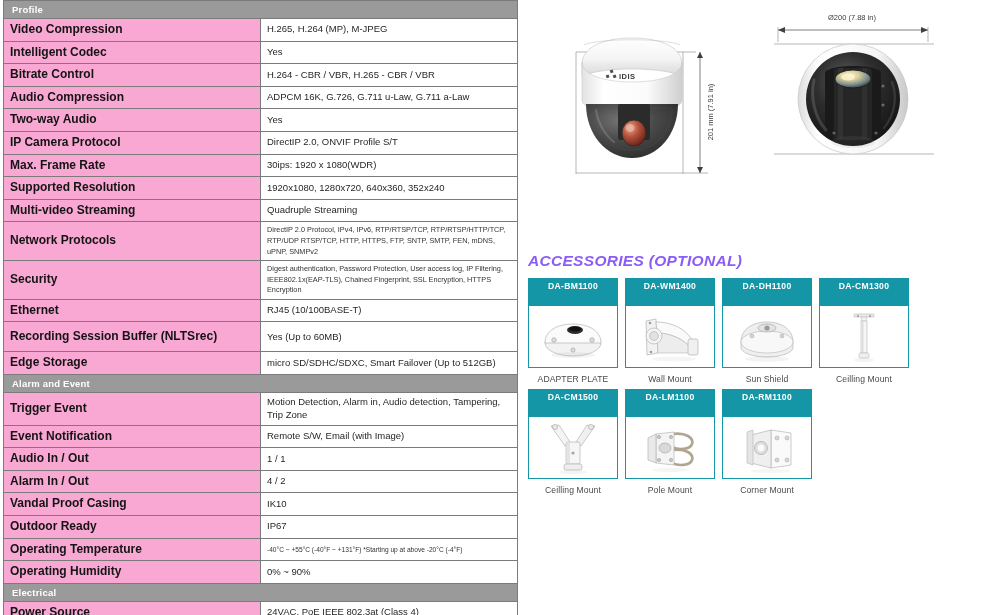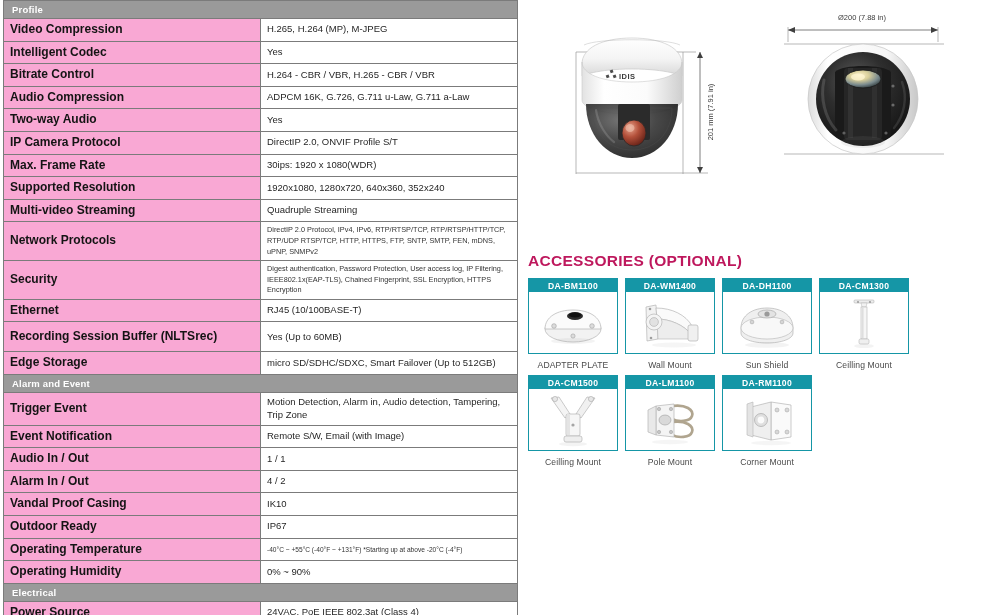--- a/index.html
+++ b/index.html
@@ -52,55 +52,56 @@
   .spec-table tr.tall td { height: 30px; margin-top: 48px; }
 
   
   .right-pane { position: absolute; left: 520px; top: 0; width: 480px; height: 615px; }
 
   
   .dims { position: absolute; left: 0px; top: 0px; width: 480px; height: 185px; }
 
   .drawing { position: absolute; }
   .dwg-side { left: 48px; top: 12px; width: 200px; height: 175px; }
-  .dwg-front { left: 242px; top: 2px; width: 230px; height: 185px; }
+  .dwg-front { left: 232px; top: 2px; width: 230px; height: 185px; }
 
   svg { display: block; overflow: visible; }
 
   .dim-label {
     font-size: 7.5px;
     fill: #3a3a3a;
     font-family: "Liberation Sans", sans-serif;
   }
 
   
   .acc-title {
     position: absolute;
     left: 8px; top: 252px;
     font-size: 15.5px;
     font-weight: bold;
-    color: #be185d;
+    color: #8b5cf6;
     letter-spacing: .3px;
+    font-style: italic;
   }
   .acc-grid {
     position: absolute;
     left: 8px; top: 278px;
     width: 400px;
   }
   .acc-row { display: flex; gap: 7px; margin-bottom: 5px; }
   .acc-cell { width: 90px; }
   .acc-head {
     background: #1596a6;
     color: #ffffff;
     font-size: 8.6px;
     font-weight: bold;
     text-align: center;
     padding: 3px 0 3px 0;
     letter-spacing: .3px;
-    height: 14px;
+    height: 28px;
     line-height: 10px;
   }
   .acc-box {
     border: 1px solid #1596a6;
     border-top: none;
     height: 62px;
     background: #ffffff;
     display: flex;
     align-items: center;
     justify-content: center;

